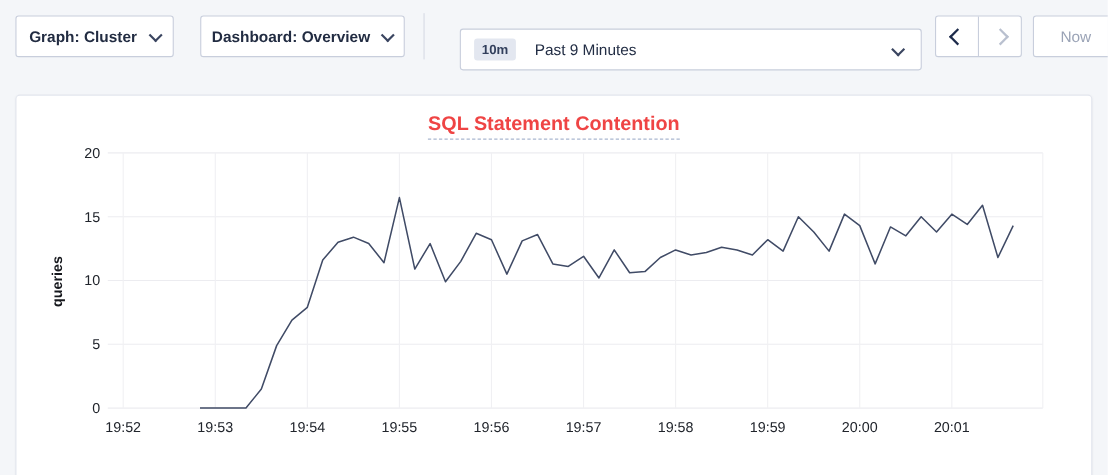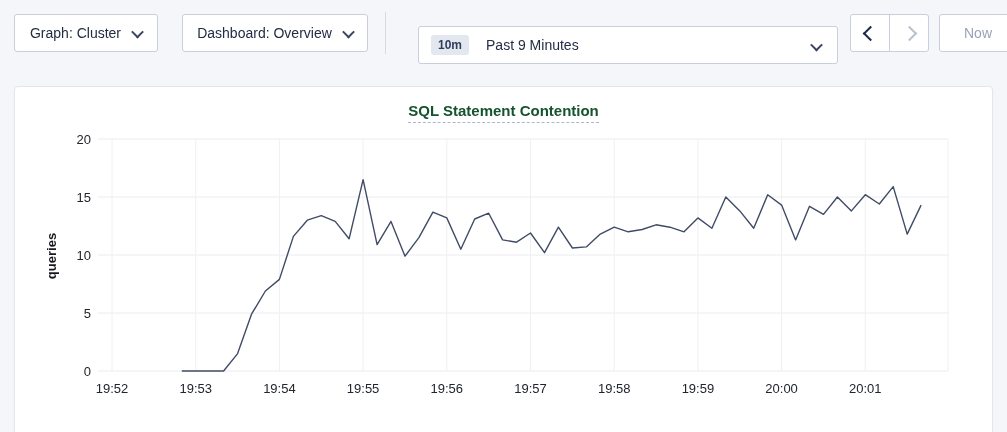--- a/index.html
+++ b/index.html
@@ -9,21 +9,21 @@
     font-family:"Liberation Sans",sans-serif;
     -webkit-font-smoothing:antialiased;
   }
   
   .btn{
     position:absolute;top:14px;height:38px;box-sizing:border-box;
     background:#ffffff;border:1px solid #c8cedc;border-radius:3px;
     display:flex;align-items:center;justify-content:center;
     font-size:14px;color:#26304a;cursor:pointer;
   }
-  .dropdown-label{font-weight:400;color:#222c42;}
+  .dropdown-label{font-weight:700;color:#222c42;}
   .chev{display:inline-block;width:7px;height:7px;border-right:2px solid #3a4560;border-bottom:2px solid #3a4560;}
   .chev-down{transform:rotate(45deg) translate(-1px,-1px);}
   .chev-left{transform:rotate(135deg);border-color:#1c2a4a;border-width:2.5px;width:9px;height:9px;}
   .chev-right{transform:rotate(-45deg);border-color:#b9c0cf;border-width:2.5px;width:9px;height:9px;}
   #graph-dd{left:14px;width:144px;gap:12px;}
   #dash-dd{left:182px;width:186px;gap:12px;justify-content:center;}
   .toolbar-divider{position:absolute;left:385px;top:12px;width:1px;height:42px;background:#d6dae4;}
   #time-picker{left:418px;width:420px;justify-content:flex-start;padding:0 16px 0 12px;margin-top:12px;}
   #time-picker .badge{
     background:#e3e7f0;border-radius:3px;color:#323f5c;font-weight:bold;
@@ -36,21 +36,21 @@
   #pager .half + .half{border-left:1px solid #c8cedc;}
   #now-btn{left:939px;width:78px;color:#9aa3b6;font-size:14px;}
   
   .panel{
     position:absolute;left:14px;top:86px;width:979px;height:360px;box-sizing:border-box;
     background:#ffffff;border:1px solid #e3e6ee;border-radius:4px;
     box-shadow:0 1px 2px rgba(20,30,60,.04);
   }
   .panel-title-row{position:absolute;top:15px;left:0;width:100%;text-align:center;}
   .panel-title{
-    display:inline-block;font-size:15px;font-weight:bold;color:#14532d;
+    display:inline-block;font-size:18px;font-weight:bold;color:#ef4444;
     border-bottom:1px dashed #a9b7d0;padding-bottom:3px;cursor:pointer;
   }
   #chart-svg{position:absolute;left:0;top:0;}
   .tick{font-family:"Liberation Sans",sans-serif;font-size:13px;fill:#21252c;}
   .axis-label{font-family:"Liberation Sans",sans-serif;font-size:13px;font-weight:bold;fill:#16181d;}
 </style>
 </head>
 <body>
 
 <div class="btn" id="graph-dd">

